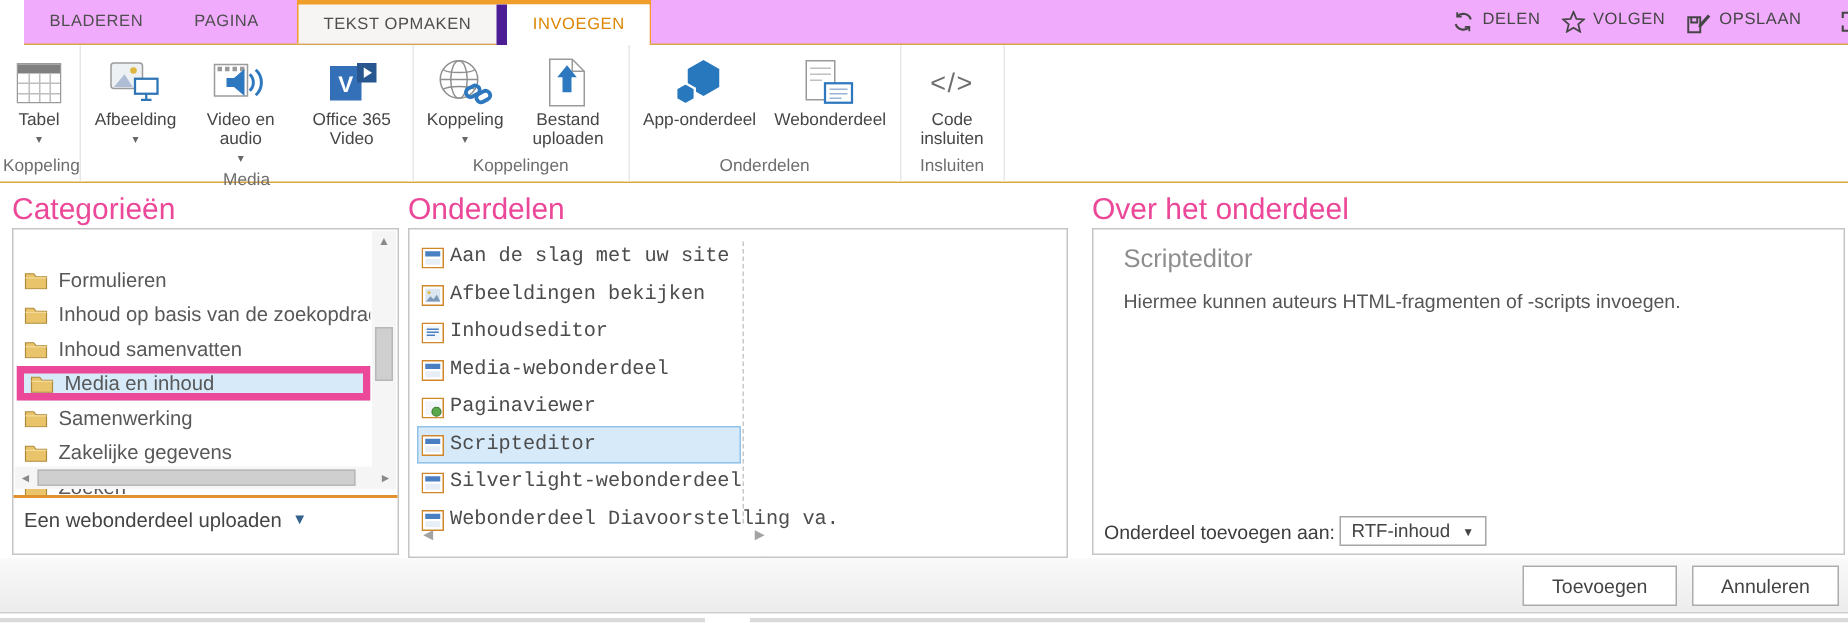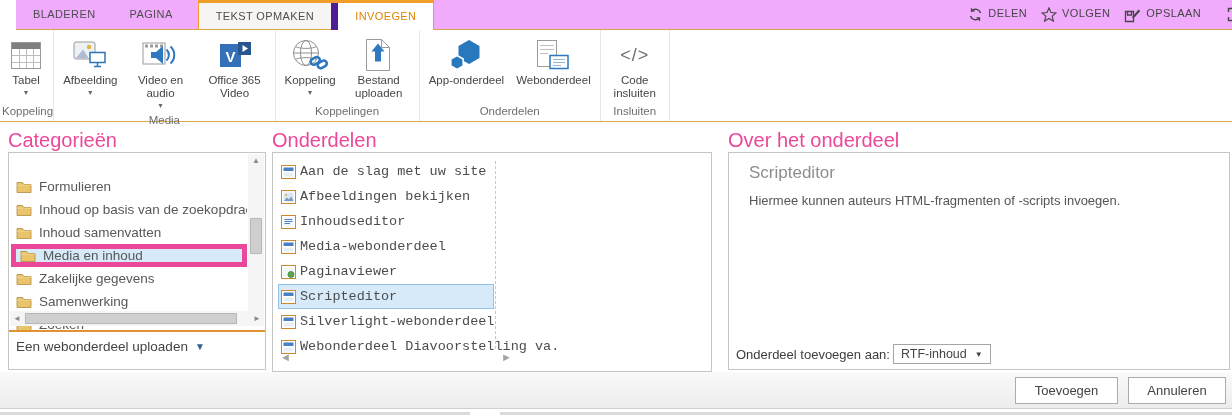--- a/index.html
+++ b/index.html
@@ -349,28 +349,28 @@
           <path d="M1,2.5 h5.5 l1.5,2 H15 v8 H1 Z" fill="#e9c46a" stroke="#b08a3c" stroke-width="0.8"></path>
           <path d="M1,5.2 h14" stroke="#f3dc9a" stroke-width="0.8"></path>
         </svg>
       <span>Media en inhoud</span>
     </div>
     <div class="cat-row">
       <svg width="16" height="13" viewBox="0 0 16 13">
           <path d="M1,2.5 h5.5 l1.5,2 H15 v8 H1 Z" fill="#e9c46a" stroke="#b08a3c" stroke-width="0.8"></path>
           <path d="M1,5.2 h14" stroke="#f3dc9a" stroke-width="0.8"></path>
         </svg>
+      <span>Samenwerking</span>
+    </div>
+    <div class="cat-row">
+      <svg width="16" height="13" viewBox="0 0 16 13">
+          <path d="M1,2.5 h5.5 l1.5,2 H15 v8 H1 Z" fill="#e9c46a" stroke="#b08a3c" stroke-width="0.8"></path>
+          <path d="M1,5.2 h14" stroke="#f3dc9a" stroke-width="0.8"></path>
+        </svg>
       <span>Zakelijke gegevens</span>
-    </div>
-    <div class="cat-row">
-      <svg width="16" height="13" viewBox="0 0 16 13">
-          <path d="M1,2.5 h5.5 l1.5,2 H15 v8 H1 Z" fill="#e9c46a" stroke="#b08a3c" stroke-width="0.8"></path>
-          <path d="M1,5.2 h14" stroke="#f3dc9a" stroke-width="0.8"></path>
-        </svg>
-      <span>Samenwerking</span>
     </div>
     <div class="cat-row">
       <svg width="16" height="13" viewBox="0 0 16 13">
           <path d="M1,2.5 h5.5 l1.5,2 H15 v8 H1 Z" fill="#e9c46a" stroke="#b08a3c" stroke-width="0.8"></path>
           <path d="M1,5.2 h14" stroke="#f3dc9a" stroke-width="0.8"></path>
         </svg>
       <span>Zoeken</span>
     </div>
   </div>
   <div class="vscroll">

